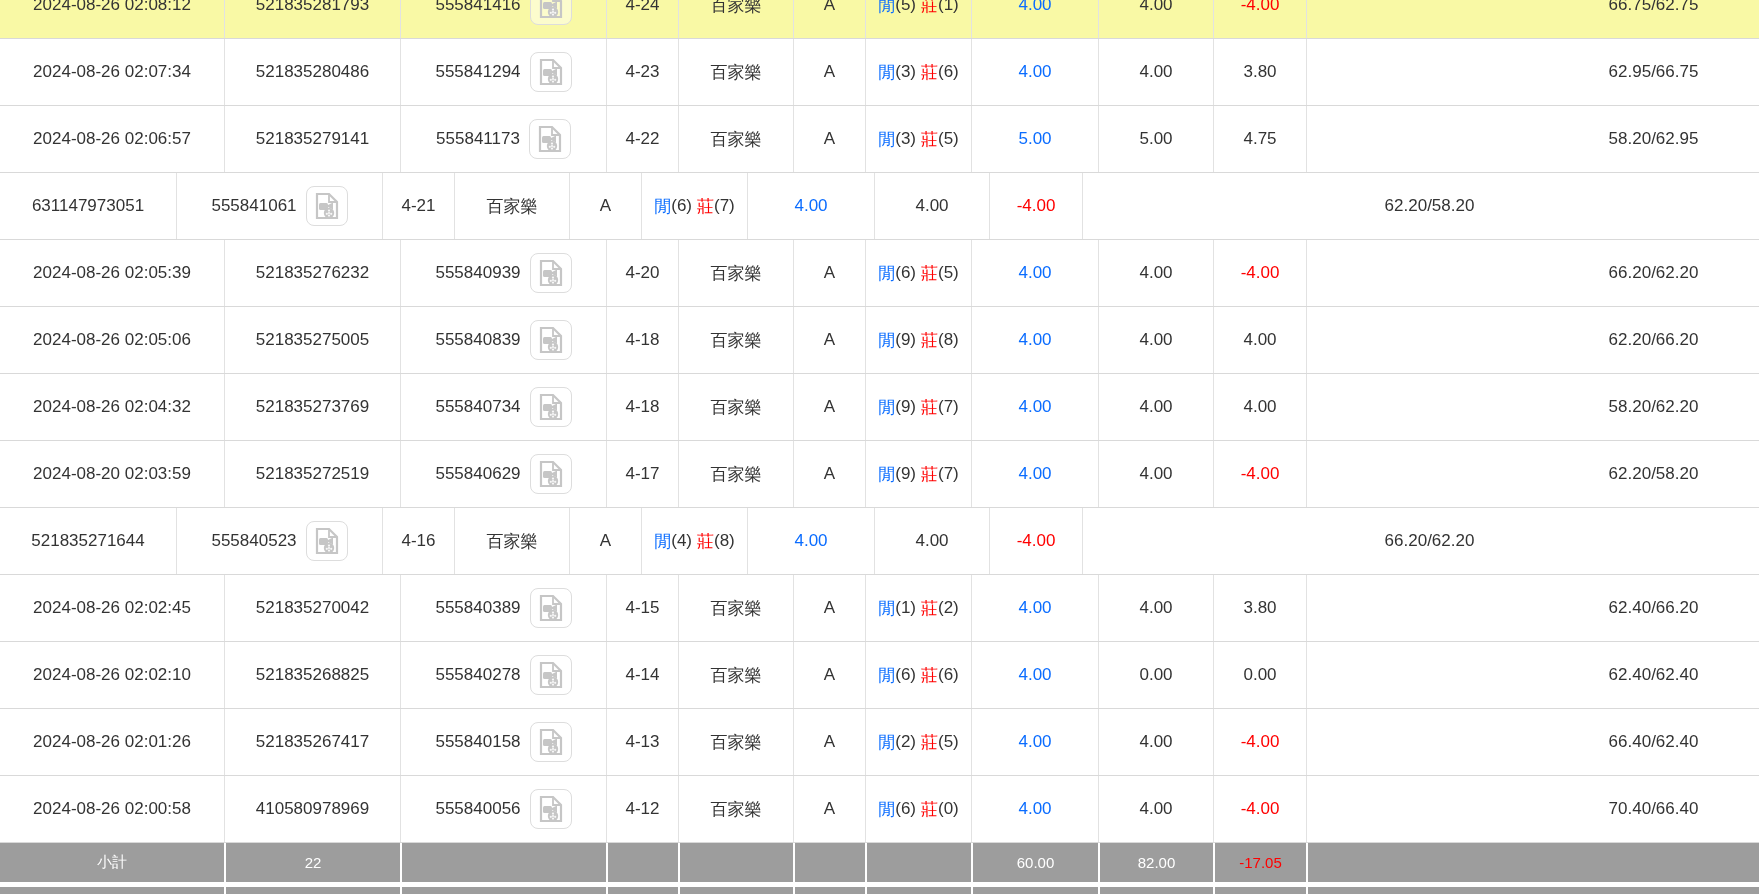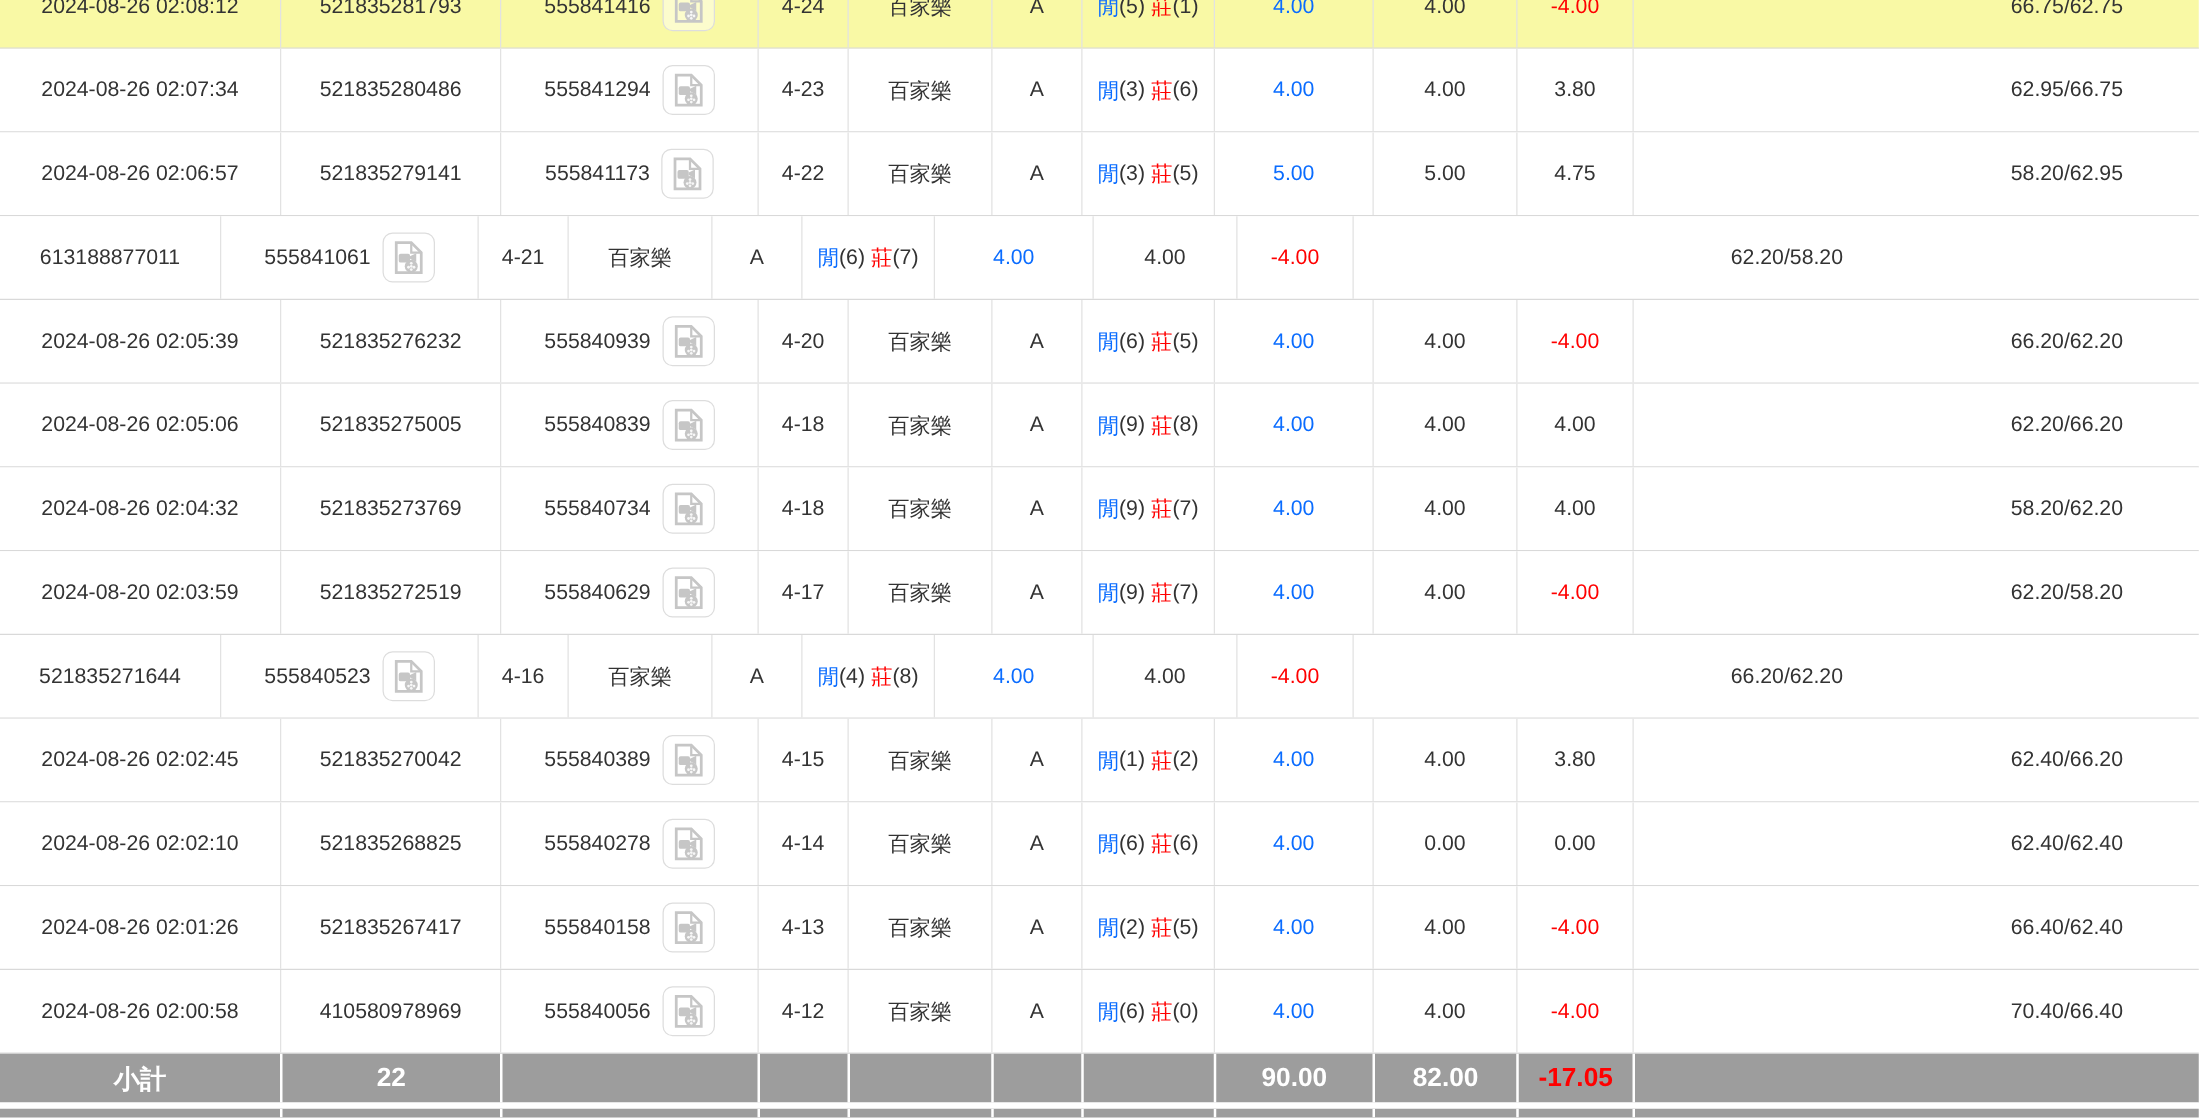--- a/index.html
+++ b/index.html
@@ -26,21 +26,21 @@
   .neg{color:var(--red,#ff0000);}
   .p-label{color:var(--blue,#0a6cff);}
   .b-label{color:var(--red,#ff0000);}
   .score{color:#333;}
   .sp{margin-right:5px;}
   .roundid-num{margin-right:9px;}
   .video-btn{width:42px;height:40px;border:1px solid #ddd;border-radius:8px;
      background:rgba(255,255,255,0.45);display:flex;align-items:center;justify-content:center;
      cursor:pointer;padding:0;}
   .summary-row{display:flex;height:39px;background:var(--gray,#9d9d9d);align-items:stretch;margin-top:0;}
-  .summary-row .c{border-left:2px solid #fff;color:#fff;font-weight:bold;font-size:21px;}
+  .summary-row .c{border-left:2px solid #fff;color:#fff;font-weight:normal;font-size:15px;}
   .summary-row .c.neg{color:var(--red,#ff0000);}
   .gap{height:5px;background:#fff;}
   .partial-row{display:flex;height:7px;background:var(--gray,#9d9d9d);align-items:stretch;overflow:hidden;}
   .partial-row .c{border-left:2px solid #fff;height:7px;}
 </style>
 </head>
 <body>
 
 <div class="viewport">
   <div class="bet-table">
@@ -141,21 +141,21 @@
             <span class="score sp">(3)</span>
             <span class="b-label">莊</span>
             <span class="score">(5)</span>
           </div>
           <div class="c col-bet blue">5.00</div>
           <div class="c col-valid">5.00</div>
           <div class="c col-winloss">4.75</div>
           <div class="c col-balance">58.20/62.95</div>
         </div>
         <div class="row">
-          <div class="c col-betid">613188877011</div>
+          <div class="c col-betid">631147973051</div>
           <div class="c col-roundid">
             <span class="roundid-num">555841061</span>
             <button class="video-btn">
               <svg width="26" height="28" viewBox="0 0 26 28">
                 <path d="M3 2 h12 l8 8 v16 h-20 z" fill="none" stroke="#c6c6c6" stroke-width="2.2"></path>
                 <path d="M15 2 v8 h8" fill="none" stroke="#c6c6c6" stroke-width="1.8"></path>
                 <rect x="5" y="11" width="9" height="7" rx="1.5" fill="#c6c6c6"></rect>
                 <path d="M14 13 l5 -2.5 v7 l-5 -2.5 z" fill="#c6c6c6"></path>
                 <circle cx="15" cy="21" r="5.2" fill="#c6c6c6"></circle>
                 <circle cx="15" cy="21" r="1.1" fill="#f7f7f7"></circle>
@@ -488,21 +488,21 @@
       </div>
 
     <div class="summary-row">
       <div class="c col-time">小計</div>
       <div class="c col-betid">22</div>
       <div class="c col-roundid"></div>
       <div class="c col-rno"></div>
       <div class="c col-game"></div>
       <div class="c col-table"></div>
       <div class="c col-result"></div>
-      <div class="c col-bet">90.00</div>
+      <div class="c col-bet">60.00</div>
       <div class="c col-valid">82.00</div>
       <div class="c col-winloss neg">-17.05</div>
       <div class="c col-balance"></div>
     </div>
 
     <div class="gap"></div>
 
     <div class="partial-row">
       <div class="c col-time"></div>
       <div class="c col-betid"></div>

